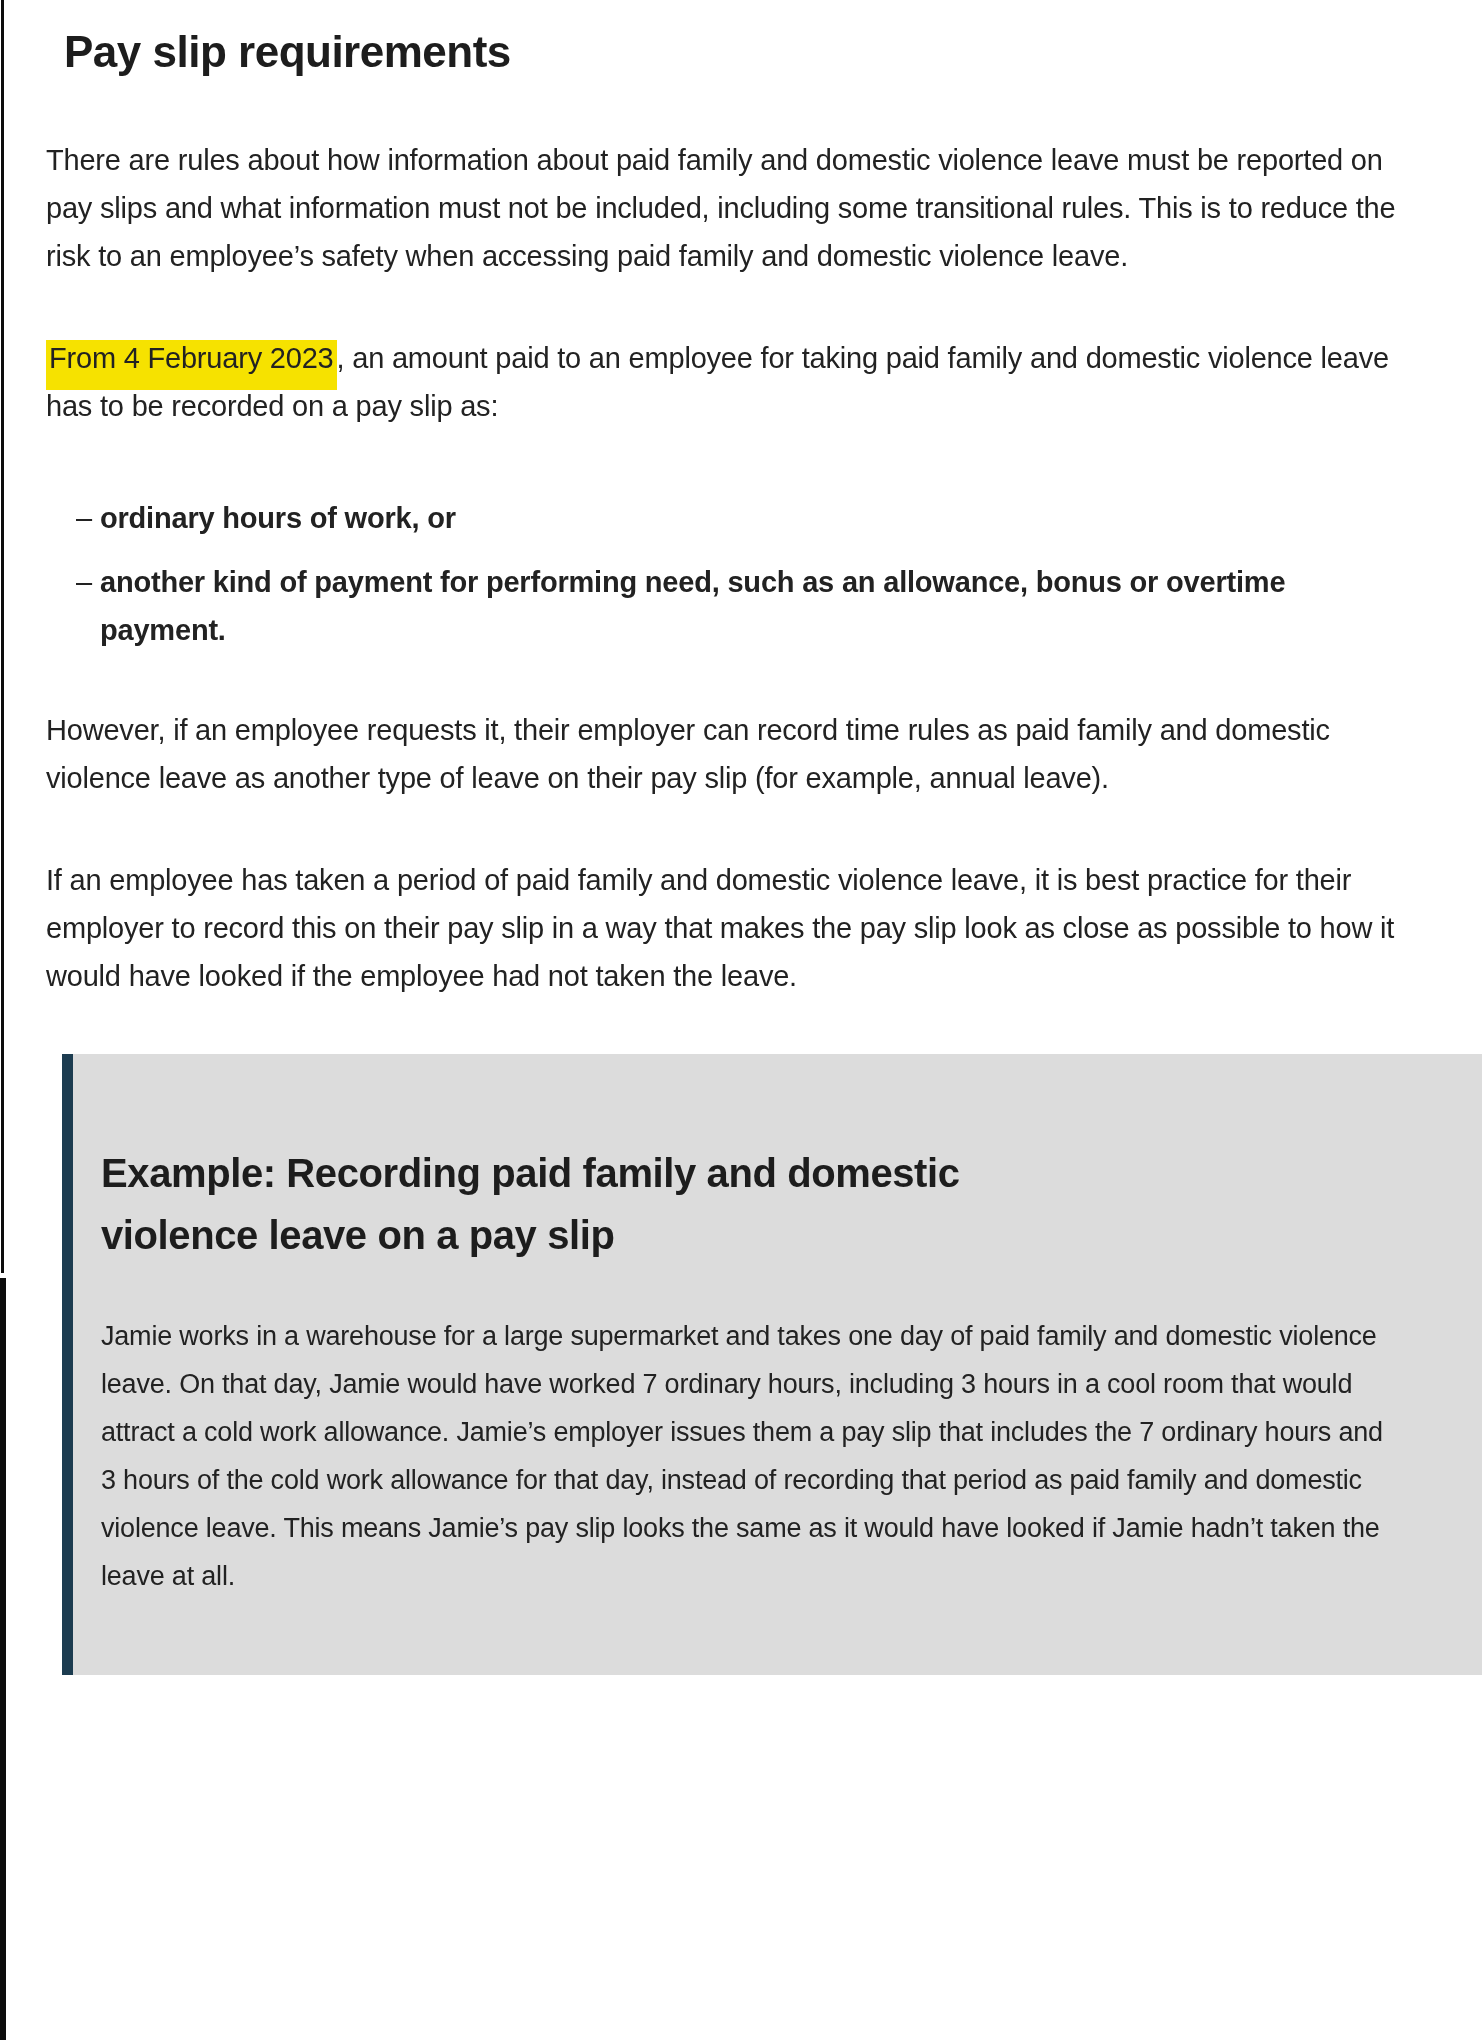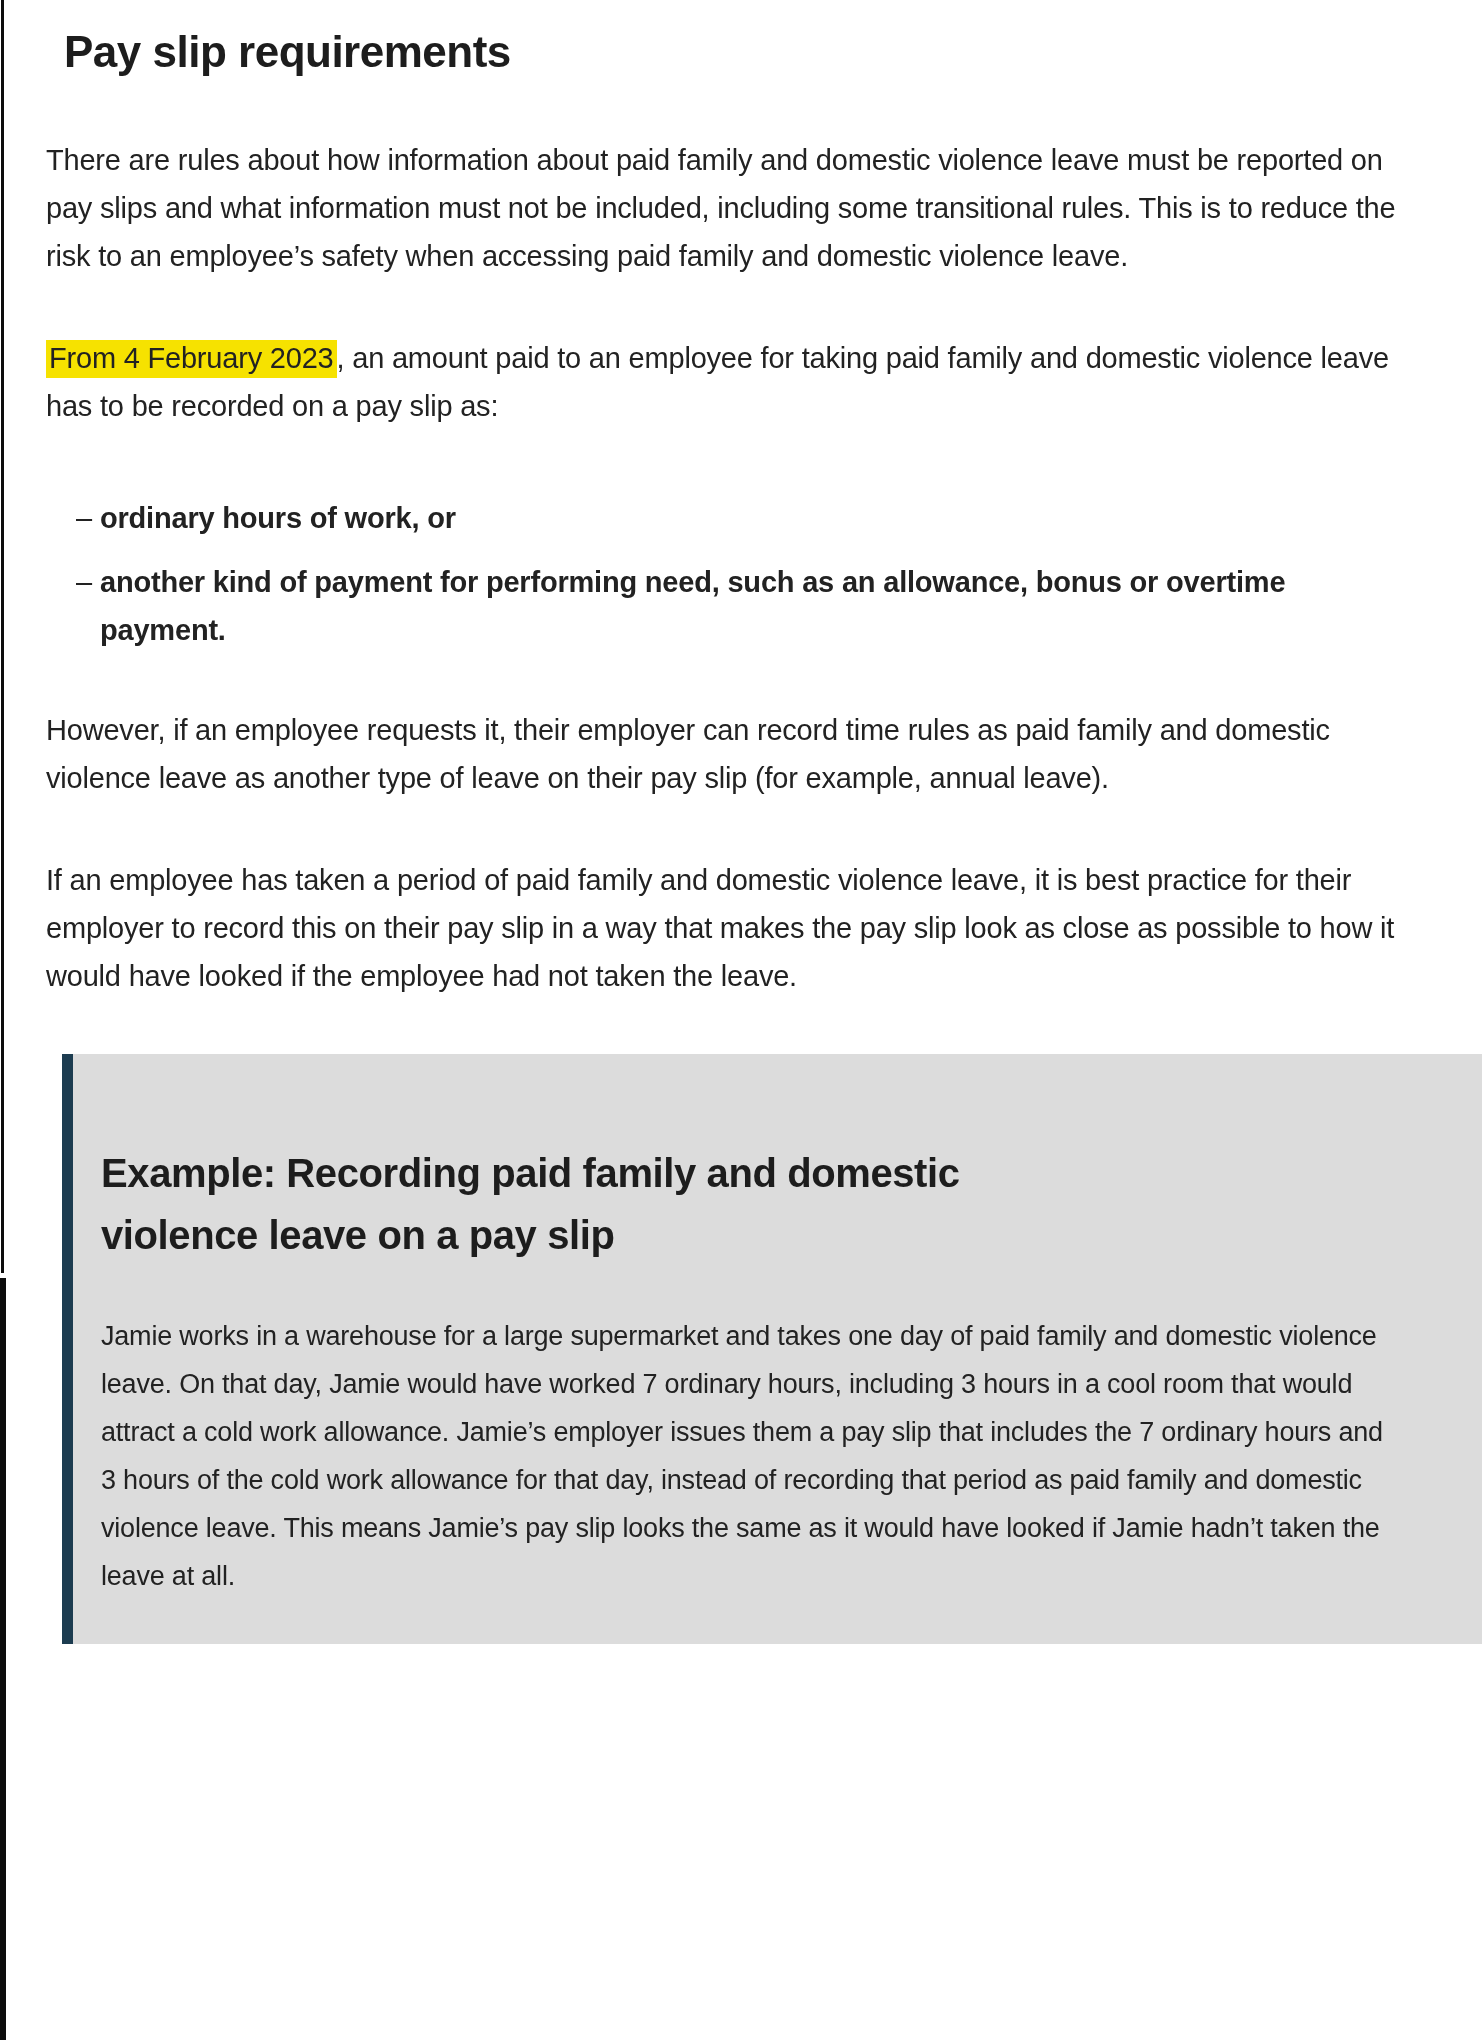--- a/index.html
+++ b/index.html
@@ -37,21 +37,21 @@
     font-size:29px;
     line-height:48px;
     margin:0 0 54px 0;
     max-width:1370px;
     letter-spacing:-0.2px;
   }
   p.body-para.pre-list { margin-bottom:64px; }
   mark.date-highlight {
     background:#F6E200;
     color:inherit;
-    padding:2px 3px 4px 3px;
+    padding:2px 3px 16px 3px;
   }
   .dash-list {
     margin:0 0 52px 0;
     padding-left:30px;
   }
   .dash-item {
     display:flex;
     align-items:flex-start;
     font-size:29px;
     line-height:48px;
@@ -62,21 +62,21 @@
   .dash-item:last-child { margin-bottom:0; }
   .dash-marker {
     flex:0 0 24px;
     width:24px;
   }
   .dash-text { flex:1;font-weight:bold; }
   .example-box {
     margin:34px -44px 0 16px;
     background:#DCDCDC;
     border-left:11px solid #1C3C50;
-    padding:88px 84px 44px 28px;
+    padding:88px 84px 75px 28px;
   }
   h2.example-heading {
     font-size:40px;
     line-height:62px;
     font-weight:700;
     color:#1d1d1d;
     letter-spacing:-0.4px;
     margin:0 0 46px 0;
     max-width:1010px;
   }

